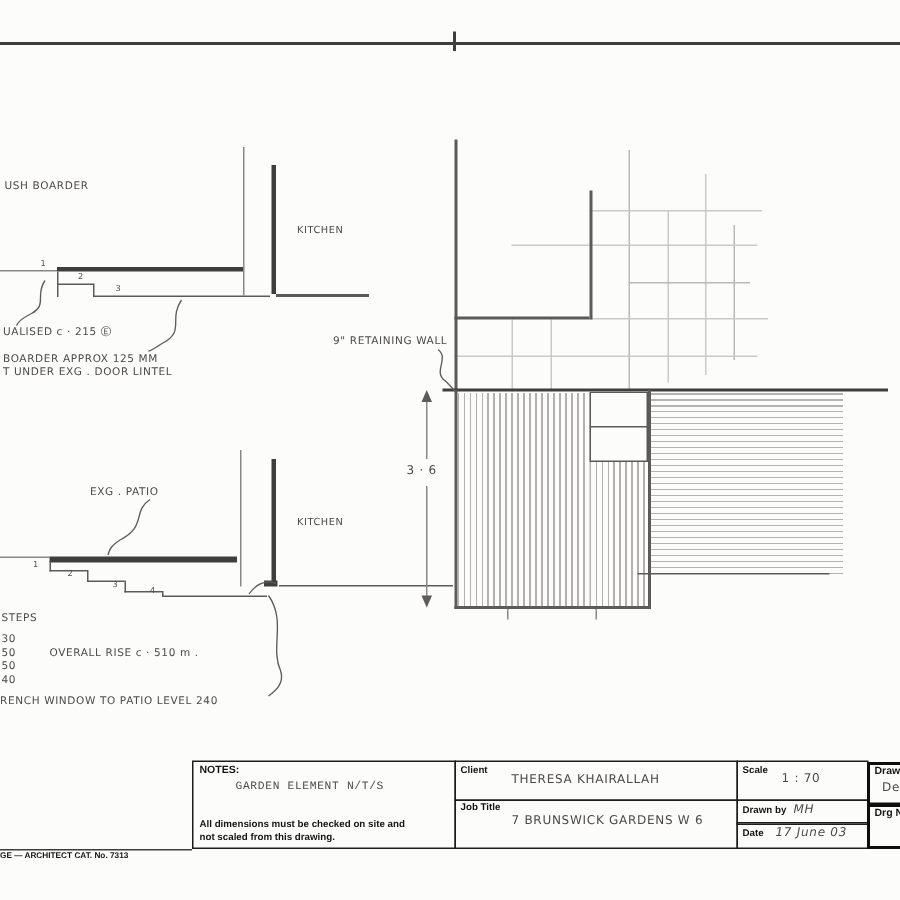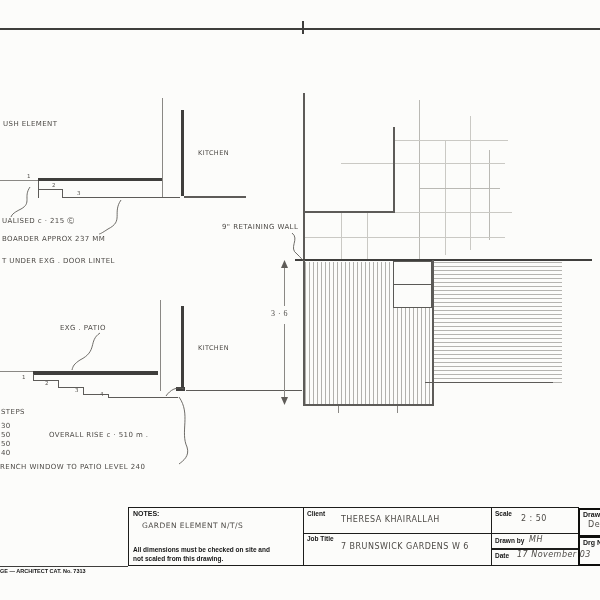--- a/index.html
+++ b/index.html
@@ -23,42 +23,42 @@
   svg.overlay{position:absolute;left:0;top:0;pointer-events:none;}
 </style>
 </head>
 <body>
 
 <div id="sheet">
 
   <div class="hl dark" style="left:0;top:28px;width:600px;height:1.5px;"></div>
   <div class="vl dark" style="left:302px;top:21px;width:1.5px;height:13px;"></div>
 
-  <div class="hw" style="left:3px;top:121px;">USH  ELEMENT</div>
+  <div class="hw" style="left:3px;top:121px;">USH  BOARDER</div>
 
   <div class="hl soft" style="left:0;top:180px;width:38px;height:1px;"></div>
   <div class="hl dark" style="left:38px;top:178px;width:124px;height:3px;"></div>
 
   <div class="vl" style="left:38px;top:181px;width:1px;height:17px;"></div>
   <div class="hl" style="left:38px;top:189px;width:24px;height:1px;"></div>
   <div class="vl" style="left:62px;top:189px;width:1px;height:9px;"></div>
   <div class="hl" style="left:62px;top:197px;width:118px;height:1px;"></div>
 
   <span class="stepnum" style="left:27px;top:174px;">1</span>
   <span class="stepnum" style="left:52px;top:183px;">2</span>
   <span class="stepnum" style="left:77px;top:191px;">3</span>
 
   <div class="vl soft" style="left:162px;top:98px;width:1px;height:99px;"></div>
   <div class="vl dark" style="left:181px;top:110px;width:3px;height:86px;"></div>
   <div class="hl" style="left:184px;top:196px;width:62px;height:1.5px;"></div>
   <div class="hw" style="left:198px;top:150px;font-size:6.5px;">KITCHEN</div>
 
   <div class="hw" style="left:2px;top:218px;">UALISED    c · 215  Ⓔ</div>
-  <div class="hw" style="left:2px;top:236px;">BOARDER  APPROX    237 MM</div>
-  <div class="hw" style="left:2px;top:258px;">T UNDER   EXG . DOOR  LINTEL</div>
+  <div class="hw" style="left:2px;top:236px;">BOARDER  APPROX    125 MM</div>
+  <div class="hw" style="left:2px;top:245px;">T UNDER   EXG . DOOR  LINTEL</div>
 
   <div class="hw" style="left:60px;top:325px;">EXG . PATIO</div>
 
   <div class="hl soft" style="left:0;top:371px;width:33px;height:1px;"></div>
   <div class="hl dark" style="left:33px;top:371px;width:125px;height:3.5px;"></div>
 
   <div class="vl" style="left:33px;top:374px;width:1px;height:7px;"></div>
   <div class="hl" style="left:33px;top:380px;width:25px;height:1px;"></div>
   <div class="vl" style="left:58px;top:380px;width:1px;height:8px;"></div>
   <div class="hl" style="left:58px;top:387px;width:25px;height:1px;"></div>
@@ -76,21 +76,21 @@
   <div class="vl dark" style="left:181px;top:306px;width:3px;height:84px;"></div>
   <div class="hl" style="left:186px;top:390px;width:116px;height:1px;"></div>
   <div class="hl dark" style="left:176px;top:387px;width:9px;height:4px;"></div>
   <div class="hw" style="left:198px;top:345px;font-size:6.5px;">KITCHEN</div>
 
   <div class="hw" style="left:1px;top:409px;">STEPS</div>
   <div class="hw" style="left:1px;top:423px;">30</div>
   <div class="hw" style="left:1px;top:432px;">50</div>
   <div class="hw" style="left:1px;top:441px;">50</div>
   <div class="hw" style="left:1px;top:450px;">40</div>
-  <div class="hw" style="left:33px;top:432px;margin-left:16px;">OVERALL  RISE   c · 510 m .</div>
+  <div class="hw" style="left:33px;top:432px;">OVERALL  RISE   c · 510 m .</div>
   <div class="hw" style="left:0px;top:464px;">RENCH  WINDOW  TO  PATIO  LEVEL  240</div>
 
   <div class="grid" style="left:341px;top:213px;width:1px;height:48px;"></div>
   <div class="grid" style="left:367px;top:213px;width:1px;height:48px;"></div>
   <div class="grid2" style="left:419px;top:100px;width:1px;height:161px;"></div>
   <div class="grid" style="left:445px;top:140px;width:1px;height:115px;"></div>
   <div class="grid" style="left:470px;top:116px;width:1px;height:134px;"></div>
   <div class="grid2" style="left:489px;top:150px;width:1px;height:90px;"></div>
   <div class="grid" style="left:393px;top:140px;width:115px;height:1px;"></div>
   <div class="grid" style="left:341px;top:163px;width:164px;height:1px;"></div>
@@ -113,58 +113,58 @@
   <div class="vl" style="left:432px;top:260px;width:1.5px;height:146px;"></div>
   <div class="hl" style="left:303px;top:404px;width:131px;height:1.5px;"></div>
   <div class="vl soft" style="left:338px;top:406px;width:1px;height:7px;"></div>
   <div class="vl soft" style="left:397px;top:406px;width:1px;height:7px;"></div>
 
   <div class="hatch-h" style="left:434px;top:262px;width:128px;height:121px;"></div>
   <div class="hl" style="left:425px;top:382px;width:128px;height:1px;"></div>
 
   <div class="vl soft" style="left:284px;top:266px;width:1px;height:40px;"></div>
   <div class="vl soft" style="left:284px;top:324px;width:1px;height:76px;"></div>
-  <div class="hw hw-big" style="left:271px;top:310px;font-family:Liberation Serif, serif;">3 · 6</div>
+  <div class="hw hw-big" style="left:271px;top:310px;">3 · 6</div>
 
   <svg class="overlay" width="600" height="600" viewBox="0 0 600 600">
     <path d="M30,187 C23,197 32,203 21,209 C15,212 12,214 11,217" fill="none" stroke="#5f5c58" stroke-width="0.9"></path>
     <path d="M121,200 C112,213 124,221 108,229 C102,233 100,234 99,234" fill="none" stroke="#5f5c58" stroke-width="0.9"></path>
     <path d="M100,333 C88,341 98,351 80,360 C74,364 73,366 72,370" fill="none" stroke="#5f5c58" stroke-width="0.9"></path>
     <path d="M179,397 C191,414 180,432 187,447 C190,456 183,461 179,464" fill="none" stroke="#5f5c58" stroke-width="0.9"></path>
     <path d="M292,233 C300,239 288,248 297,254 C301,258 303,260 304,262" fill="none" stroke="#5f5c58" stroke-width="0.9"></path>
     <path d="M166,396 C170,390 177,386 184,389" fill="none" stroke="#5f5c58" stroke-width="0.9"></path>
     <polygon points="284.5,260 281,268 288,268" fill="#5f5c58"></polygon>
     <polygon points="284.5,405 281,397 288,397" fill="#5f5c58"></polygon>
   </svg>
 
   <div class="tb-box" style="left:128px;top:507px;width:176px;height:59px;"></div>
   <div class="pr" style="left:133px;top:510px;font-size:7px;">NOTES:</div>
-  <div class="hw hw-big" style="left:142px;top:522px;font-size:7.5px;">GARDEN  ELEMENT  N/T/S</div>
+  <div class="hw hw-big" style="left:157px;top:522px;font-size:7.5px;font-family:Liberation Mono, monospace;">GARDEN  ELEMENT  N/T/S</div>
   <div class="pr" style="left:133px;top:546px;">All dimensions must be checked on site and</div>
   <div class="pr" style="left:133px;top:555px;">not scaled from this drawing.</div>
 
   <div class="tb-box" style="left:303px;top:507px;width:189px;height:27px;"></div>
   <div class="pr" style="left:307px;top:510px;">Client</div>
   <div class="hw hw-big" style="left:341px;top:516px;">THERESA  KHAIRALLAH</div>
 
   <div class="tb-box" style="left:303px;top:532.5px;width:189px;height:33px;"></div>
   <div class="pr" style="left:307px;top:535px;">Job Title</div>
   <div class="hw hw-big" style="left:341px;top:543px;">7  BRUNSWICK  GARDENS   W 6</div>
 
   <div class="tb-box" style="left:490.5px;top:507px;width:88px;height:27px;"></div>
   <div class="pr" style="left:495px;top:510px;">Scale</div>
-  <div class="hw hw-big" style="left:521px;top:515px;">2 : 50</div>
+  <div class="hw hw-big" style="left:521px;top:515px;">1 : 70</div>
 
   <div class="tb-box" style="left:490.5px;top:532.5px;width:88px;height:17px;"></div>
   <div class="pr" style="left:495px;top:537px;">Drawn by</div>
   <div class="hw hw-big" style="left:529px;top:536px;font-style:italic;">MH</div>
 
   <div class="tb-box" style="left:490.5px;top:548px;width:88px;height:17.5px;"></div>
   <div class="pr" style="left:495px;top:552px;">Date</div>
-  <div class="hw hw-big" style="left:517px;top:551px;font-style:italic;">17 November 03</div>
+  <div class="hw hw-big" style="left:517px;top:551px;font-style:italic;">17 June 03</div>
 
   <div class="tb-heavy" style="left:578px;top:508px;width:62px;height:29px;"></div>
   <div class="pr" style="left:583px;top:511px;font-size:7px;">Drawing</div>
   <div class="hw hw-big" style="left:588px;top:521px;">De</div>
 
   <div class="tb-heavy" style="left:578px;top:536px;width:62px;height:29.5px;"></div>
   <div class="pr" style="left:583px;top:539px;font-size:7px;">Drg No</div>
 
   <div class="hl dark" style="left:0;top:566px;width:128px;height:1px;"></div>
   <div class="pr" style="left:0px;top:568px;font-size:5.5px;">GE — ARCHITECT CAT. No. 7313</div>

